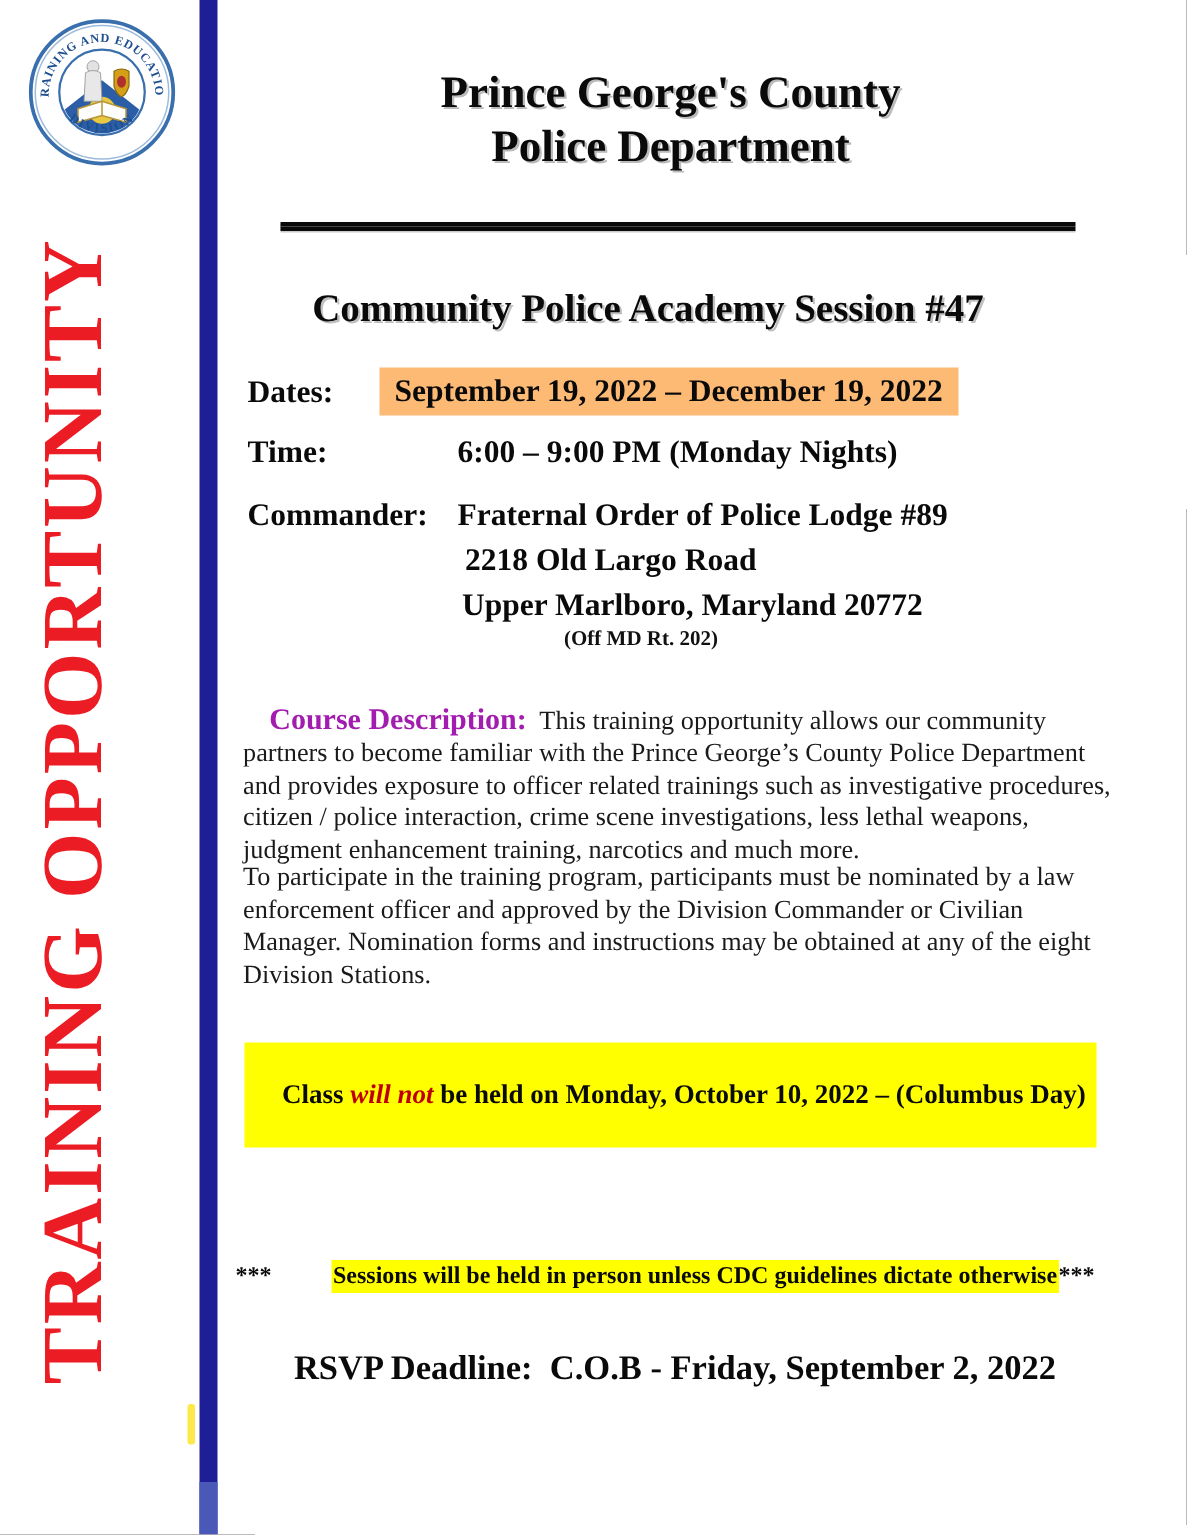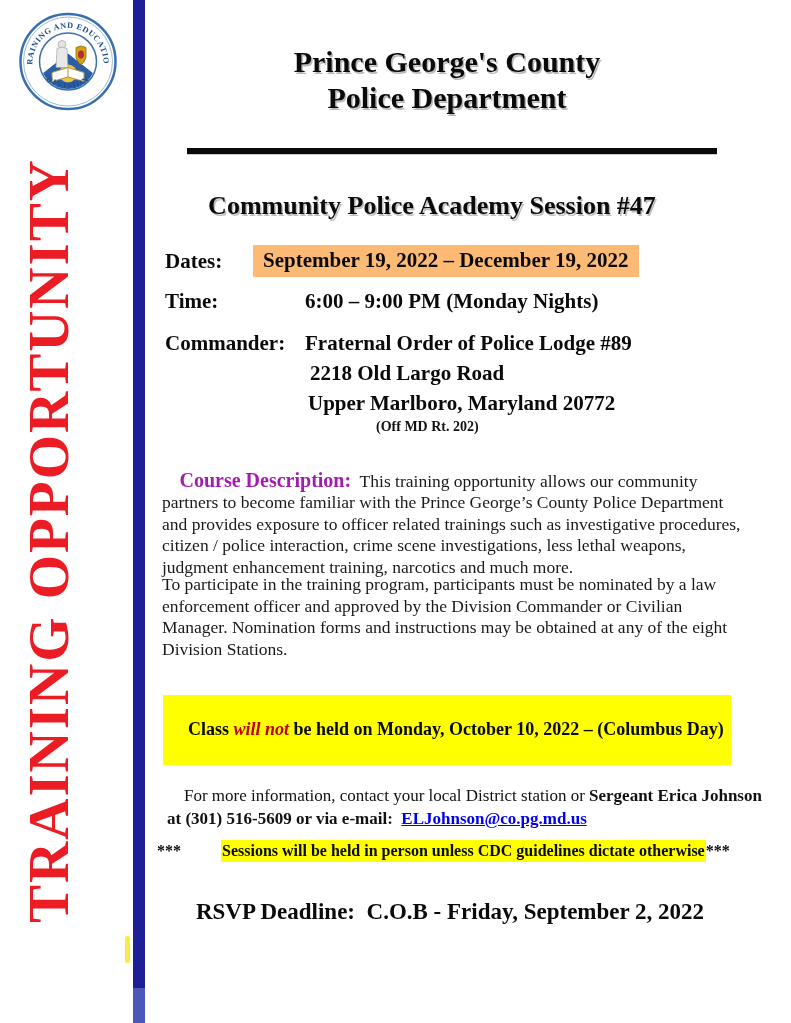--- a/index.html
+++ b/index.html
@@ -161,23 +161,20 @@
   <div class="abs para pre" id="course-para">
     <span class="inline-label">Course Description:</span><span>  This training opportunity allows our community partners to become familiar with the Prince George’s County Police Department and provides exposure to officer related trainings such as investigative procedures, citizen / police interaction, crime scene investigations, less lethal weapons, judgment enhancement training, narcotics and much more.</span>
   </div>
 
   <div class="abs para pre" id="participation-para">To participate in the training program, participants must be nominated by a law enforcement officer and approved by the Division Commander or Civilian Manager. Nomination forms and instructions may be obtained at any of the eight Division Stations.</div>
 
   <div class="abs" id="cancellation">
     <span>Class </span><span class="will-not">will not</span><span> be held on Monday, October 10, 2022 – (Columbus Day)</span>
   </div>
 
-  <div class="abs pre" id="contact-para">
-    <span>For more information, contact your local District station or </span><span class="bold">Sergeant Erica Johnson at (301) 516-5609 or via e-mail:  </span><a id="email-link">ELJohnson@co.pg.md.us</a>
-  </div>
 
   <div class="abs" id="cdc-line">
     <span>***</span><span class="hl">Sessions will be held in person unless CDC guidelines dictate otherwise</span><span>***</span>
   </div>
 
   <div class="abs" id="rsvp-line">RSVP Deadline:  C.O.B - Friday, September 2, 2022</div>
 
 </div>
 
 </body></html>

